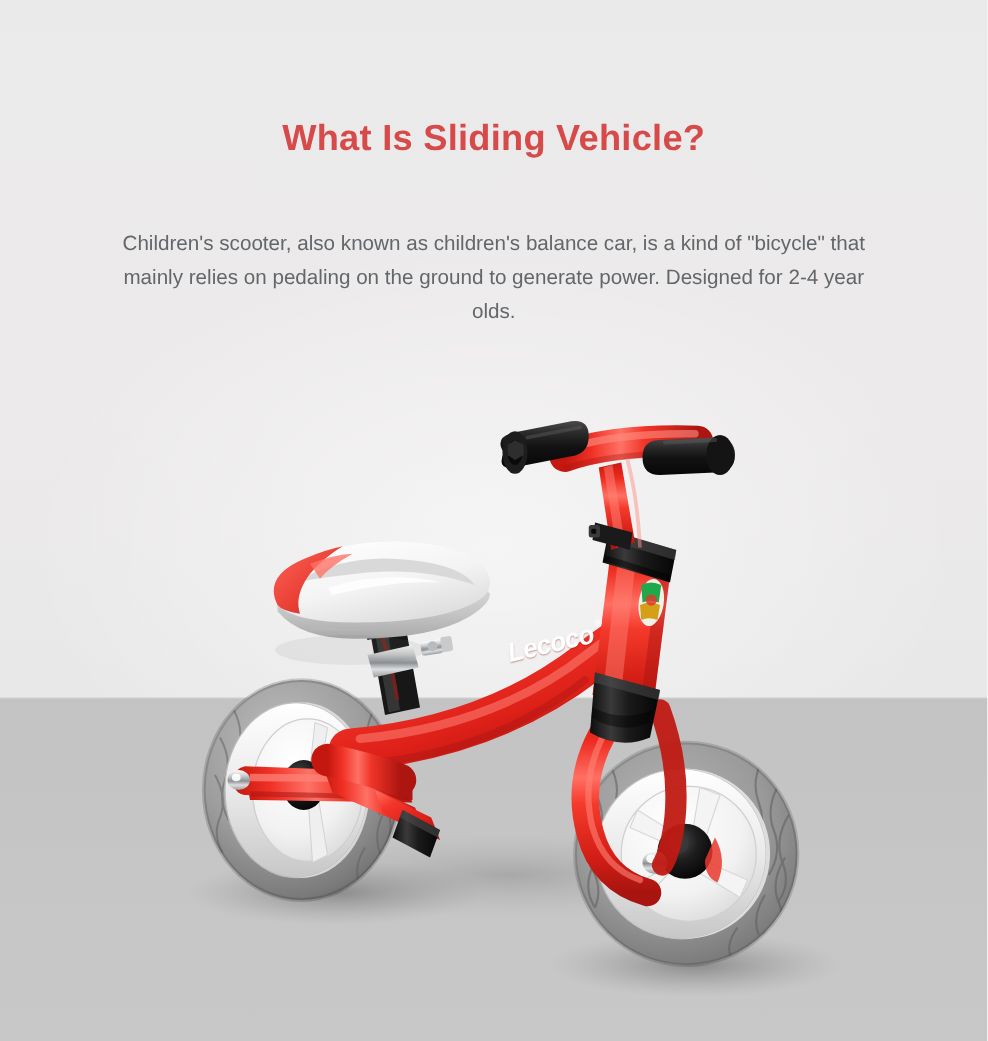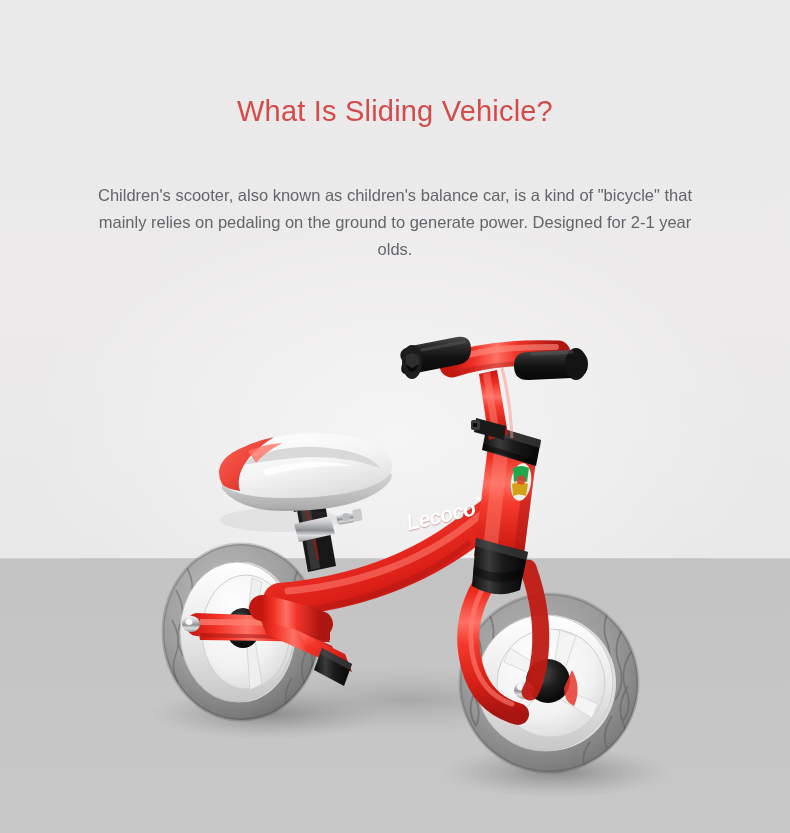--- a/index.html
+++ b/index.html
@@ -45,21 +45,21 @@
     background: radial-gradient(ellipse 520px 340px at 50% 78%, rgba(255,255,255,0.55) 0%, rgba(255,255,255,0.0) 72%);
   }
 
   
   .headline {
     position: absolute;
     left: 0; top: 95px;
     width: 790px;
     text-align: center;
     font-size: 29px;
-    font-weight: 400;
+    font-weight: 700;
     letter-spacing: 0.2px;
     color: #d64a4a;
   }
   .subcopy {
     position: absolute;
     left: 95px; top: 182px;
     width: 600px;
     text-align: center;
     font-size: 16.5px;
     line-height: 27px;
@@ -103,21 +103,21 @@
 
 <div class="page">
 
   <div class="bg-wall"></div>
   <div class="wall-vignette"></div>
   <div class="bg-floor-line"></div>
   <div class="bg-floor"></div>
 
   <div class="headline">What Is Sliding Vehicle?</div>
 
-  <div class="subcopy">Children's scooter, also known as children's balance car, is a kind of "bicycle" that mainly relies on pedaling on the ground to generate power. Designed for 2-1 year olds.</div>
+  <div class="subcopy">Children's scooter, also known as children's balance car, is a kind of "bicycle" that mainly relies on pedaling on the ground to generate power. Designed for 2-4 year olds.</div>
 
   <div class="stage">
     <svg width="790" height="833" viewBox="0 0 790 833" xmlns="http://www.w3.org/2000/svg">
       <defs>
 
         <linearGradient id="redTubeV" x1="0" y1="0" x2="0" y2="1">
           <stop offset="0%" stop-color="#c8180f"></stop>
           <stop offset="18%" stop-color="#ee2b20"></stop>
           <stop offset="38%" stop-color="#ff6f63"></stop>
           <stop offset="52%" stop-color="#f43a2c"></stop>

